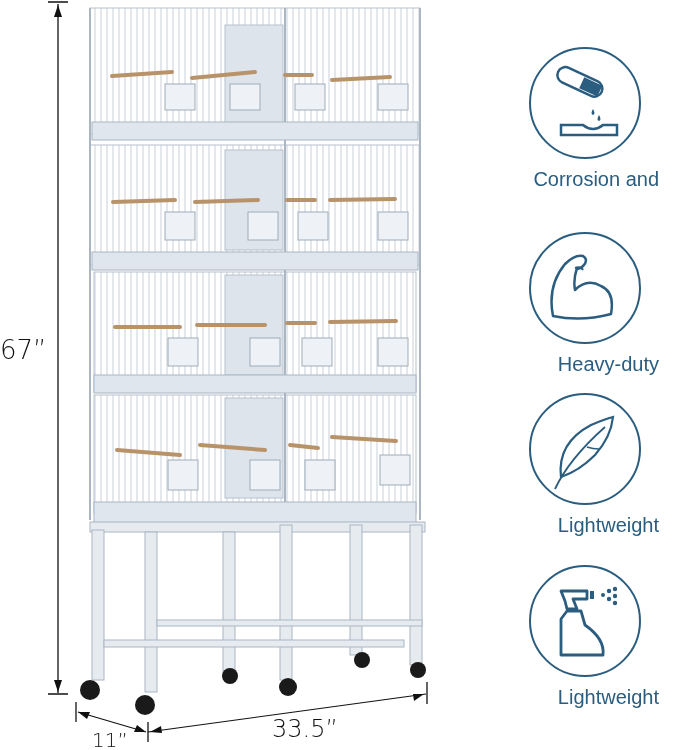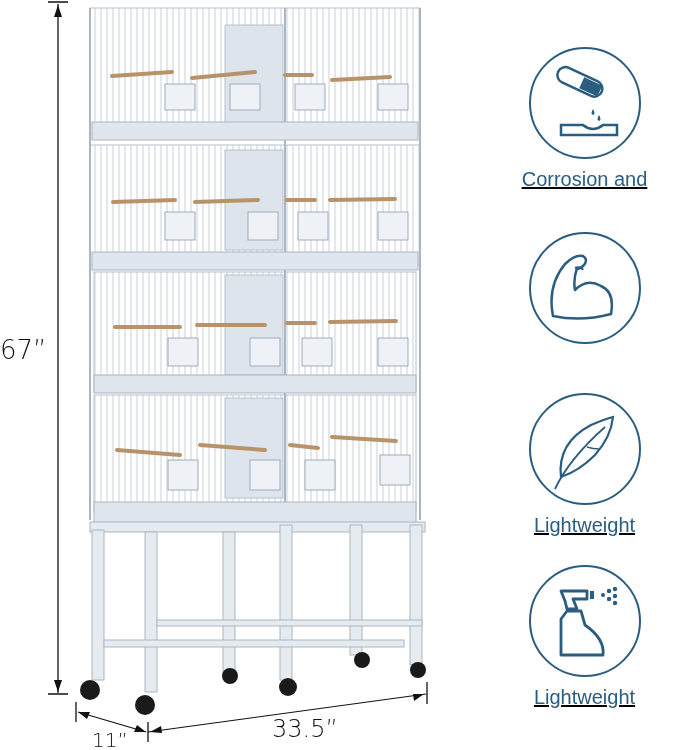--- a/index.html
+++ b/index.html
@@ -1,19 +1,19 @@
 <!DOCTYPE html>
 <html><head>
 <meta charset="utf-8">
 <style>
   html,body{margin:0;padding:0;background:#ffffff;}
   body{width:679px;height:750px;position:relative;overflow:hidden;font-family:"Liberation Sans",sans-serif;}
   .abs{position:absolute;}
   .dim-text{font-family:"DejaVu Sans",sans-serif;color:#111;font-weight:300;}
-  .feature{position:absolute;left:510px;width:149px;text-align:center;text-decoration:underline;}
+  .feature{position:absolute;left:510px;width:149px;text-align:right;}
   .feature .ring{width:112px;height:112px;margin:0 auto;border:2.5px solid #2a5d7f;border-radius:50%;box-sizing:border-box;position:relative;}
   .feature .ring svg{position:absolute;left:0;top:0;width:107px;height:107px;}
   .feature .label{color:#2a5d7f;font-size:20px;line-height:28px;margin-top:6px;font-family:"Liberation Sans",sans-serif;}
   svg{display:block;}
 </style>
 </head>
 <body>
 
 <div class="abs" style="left:40px;top:0;width:30px;height:700px;">
   <svg width="30" height="700">
@@ -150,20 +150,23 @@
   </div>
 </div>
 
 <div class="feature" style="top:232px;">
   <div class="ring">
     <svg viewBox="0 0 107 107">
       <path d="M22 82 q-6 -30 12 -52 q10 -10 18 -8 q6 4 0 10 q-4 4 -6 2 q-4 12 -2 22 q12 -12 26 -4 q14 6 10 28 q-30 8 -58 2z" fill="none" stroke="#2a5d7f" stroke-width="2.5" stroke-linejoin="round"></path>
       <path d="M44 34 q6 -2 8 2" fill="none" stroke="#2a5d7f" stroke-width="2"></path>
     </svg>
   </div>
+  <div class="label">
+    <div>Heavy-duty</div>
+  </div>
 </div>
 
 <div class="feature" style="top:393px;">
   <div class="ring">
     <svg viewBox="0 0 107 107">
       <path d="M30 82 q-4 -34 30 -52 q14 -6 22 -8 q-2 20 -18 38 q-16 16 -34 22z" fill="none" stroke="#2a5d7f" stroke-width="2.2"></path>
       <path d="M24 94 q14 -30 50 -62" fill="none" stroke="#2a5d7f" stroke-width="1.8"></path>
       <path d="M56 52 q6 2 12 2" fill="none" stroke="#2a5d7f" stroke-width="1.5"></path>
     </svg>
   </div>

